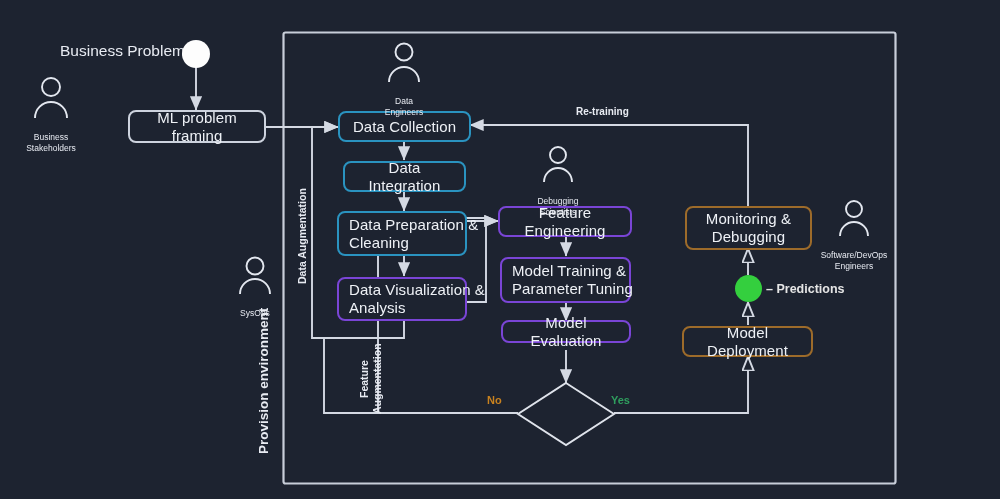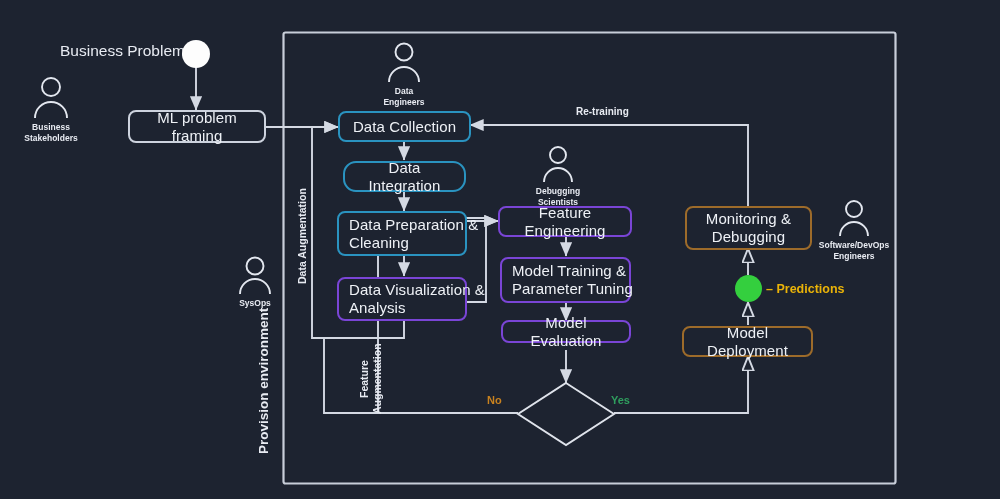--- a/index.html
+++ b/index.html
@@ -54,36 +54,36 @@
   .lbl.vert {
     font-size: 10.5px;
     font-weight: bold;
     writing-mode: vertical-rl;
     transform: rotate(180deg);
     text-align: center;
   }
   .lbl.vert.vbig { font-size: 13.5px; }
   .yes { color: #2f9e5e; font-size: 11px; font-weight: bold; }
   .no  { color: #c9821f; font-size: 11px; font-weight: bold; }
-  .pred { color: #eab308; font-size: 12.5px; font-weight: bold; }
+  .pred { color: #e5e5e5; font-size: 12.5px; font-weight: bold; }
 
   
   .persona {
     position: absolute;
     z-index: 5;
     text-align: center;
   }
   .persona .glyph { display:block; }
   .persona .cap {
     display: block;
     color: #e8ebf2;
     font-size: 8.5px;
-    font-weight: bold;
+    font-weight: normal;
     line-height: 1.25;
-    margin-top: 2px;
+    margin-top: 12px;
     white-space: pre;
   }
   .dot {
     position: absolute;
     border-radius: 50%;
     z-index: 6;
   }
   .dot.white { background: #fdfdfd; }
   .dot.green { background: #34cf3e; }
   .diamond-txt {
@@ -207,21 +207,21 @@
   <div class="lbl pred" style="left:766px; top:282px;">– Predictions</div>
 
   <div class="box center" style="left:128px; top:110px; width:138px; height:33px; border-color:#cdd3de;">
     <span>ML problem framing</span>
   </div>
 
   <div class="box blue center" style="left:338px; top:111px; width:133px; height:31px;">
     <span>Data Collection</span>
   </div>
 
-  <div class="box blue center" style="left:343px; top:161px; width:123px; height:31px;border-radius:13px;">
+  <div class="box blue center" style="left:343px; top:161px; width:123px; height:31px;">
     <span>Data Integration</span>
   </div>
 
   <div class="box blue" style="left:337px; top:211px; width:130px; height:45px; white-space:pre;">
     <span>Data Preparation &amp;
 Cleaning</span>
   </div>
 
   <div class="box purple" style="left:337px; top:277px; width:130px; height:44px; white-space:pre;">
     <span>Data Visualization &amp;

